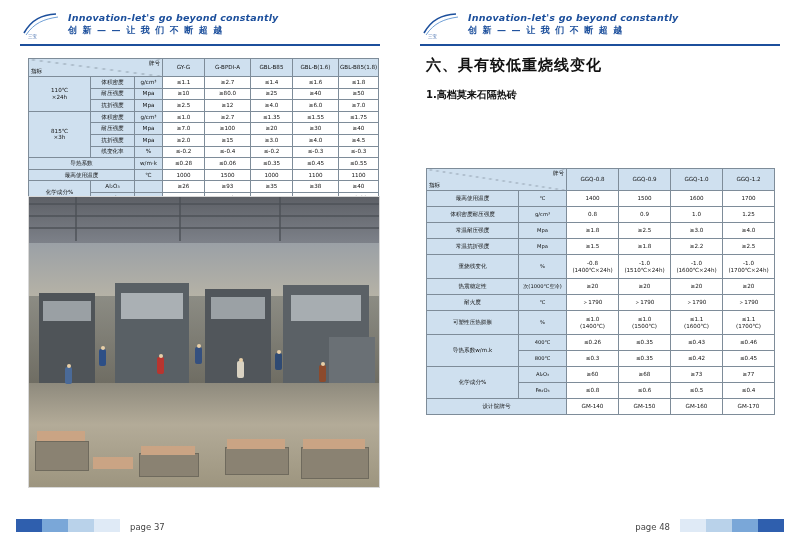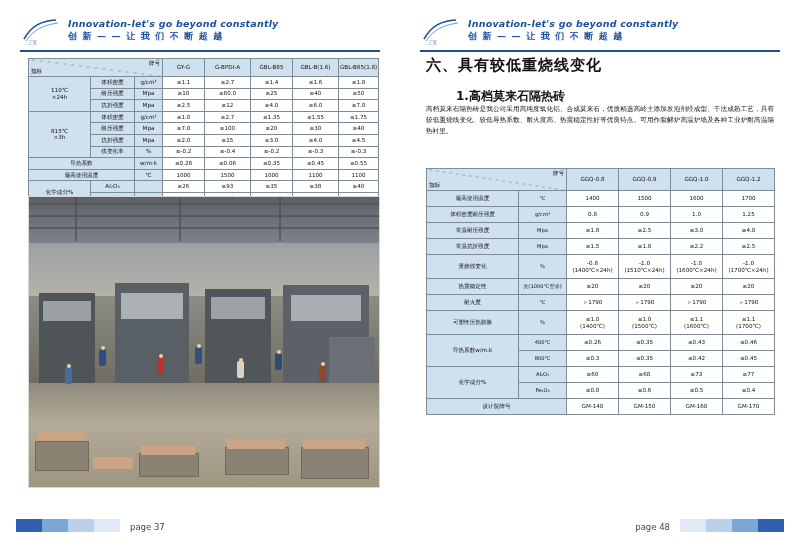--- a/index.html
+++ b/index.html
@@ -16,21 +16,21 @@
   
   .page{
     position:absolute;top:0;height:546px;width:400px;
     background:#ffffff;
     box-sizing:border-box;
   }
   .page.left{left:0;}
   .page.right{left:400px;}
   
   .hdr{
-    position:absolute;left:0;right:0;top:9px;height:58px;
+    position:absolute;left:0;right:0;top:3px;height:58px;
     background:#ffffff;
   }
   .hdr .rule{
     position:absolute;left:20px;right:20px;top:41px;height:2px;
     background:#1c4f9c;
   }
   .hdr .logo{
     position:absolute;top:8px;width:42px;height:28px;
   }
   .hdr.left-h .logo{left:22px;}
@@ -118,21 +118,21 @@
   .photo .pallet{position:absolute;background:#8a8272;border:1px solid #6f6a5d;}
 
   
   .r-title{
     position:absolute;left:26px;top:56px;
     font-size:15px;font-weight:bold;color:#111;letter-spacing:1px;
     font-family:"DejaVu Sans","Liberation Sans",sans-serif;
   }
   .r-sub{
     position:absolute;left:26px;top:88px;
-    font-size:12px;font-weight:bold;color:#111;margin-left:30px;
+    font-size:10px;font-weight:bold;color:#111;
   }
   .r-para{
     position:absolute;left:26px;top:104px;width:348px;
     font-size:6.6px;line-height:11px;color:#111;text-align:justify;
   }
   .tbl-right{
     position:absolute;left:26px;top:168px;width:348px;
   }
   .tbl-right table.doc{width:348px;font-size:5.6px;}
   .tbl-right td{height:14px;}
@@ -390,21 +390,20 @@
       </div>
       <div class="slogan">
         <div class="en">Innovation-let's go beyond constantly</div>
         <div class="cn">创 新 — — 让 我 们 不 断 超 越</div>
       </div>
       <div class="rule"></div>
     </div>
 
     <div class="r-title">六、具有较低重烧线变化</div>
     <div class="r-sub">1.高档莫来石隔热砖</div>
-    <div class="r-para">高档莫来石隔热砖是我公司采用高纯度氧化铝、合成莫来石，优质精选高岭土添加发泡剂经成型、干法成熟工艺，具有较低重烧线变化、较低导热系数、耐火度高、热震稳定性好等优良特点。可用作裂解炉高温炉墙及各种工业炉耐高温隔热衬里。</div>
 
     <div class="tbl-right">
       <table class="doc">
         <colgroup>
           <col style="width:92px">
             <col style="width:48px">
           <col style="width:52px">
             <col style="width:52px">
             <col style="width:52px">
             <col style="width:52px">

